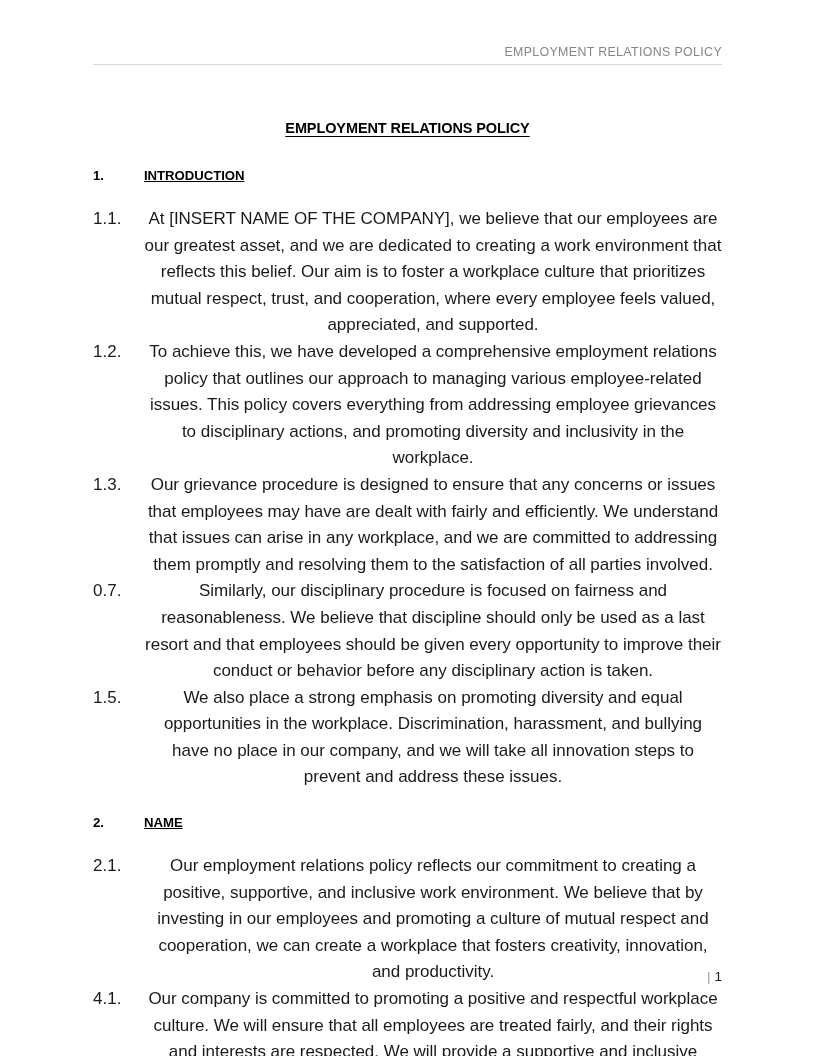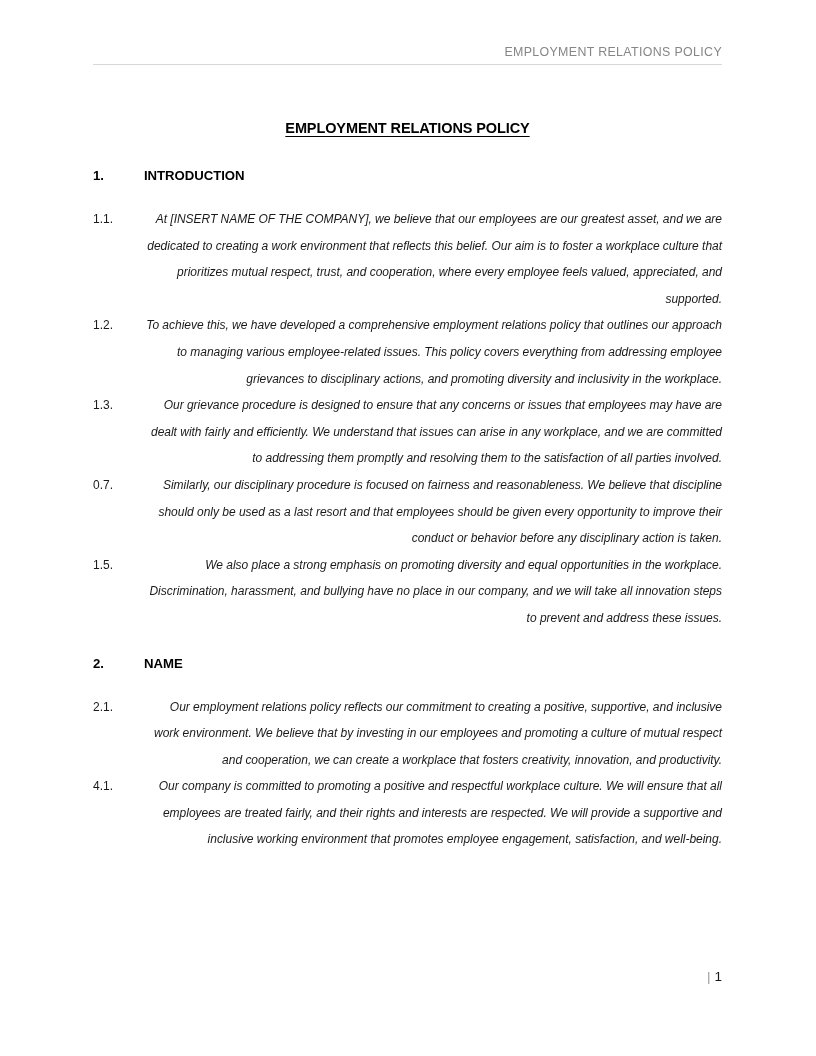--- a/index.html
+++ b/index.html
@@ -77,44 +77,44 @@
     line-height: 20px;
     margin: 0;
     letter-spacing: -0.05px;
   }
   .section-heading .sec-num {
     width: 51px;
     flex: 0 0 51px;
   }
   .section-heading .sec-label {
     flex: 1 1 auto;
+    text-decoration: underline;
   }
 
   .gap-after-heading { height: 20px; }
   .gap-before-heading { height: 22px; }
 
   
   .clause {
     display: flex;
     align-items: flex-start;
-    font-size: 12px;
+    font-size: 17px;
     line-height: 26.6px;
     margin: 0;
     color: #1a1a1a;
   }
   .clause .cl-num {
     width: 51px;
     flex: 0 0 51px;
     white-space: nowrap;
   }
   .clause .cl-text {
     flex: 1 1 auto;
-    text-align: right;
+    text-align: center;
     letter-spacing: -0.02px;
-    font-style: italic;
   }
 
   
   .doc-footer {
     position: absolute;
     left: 93px;
     top: 967px;
     width: 629px;
     text-align: right;
     font-size: 13.5px;

